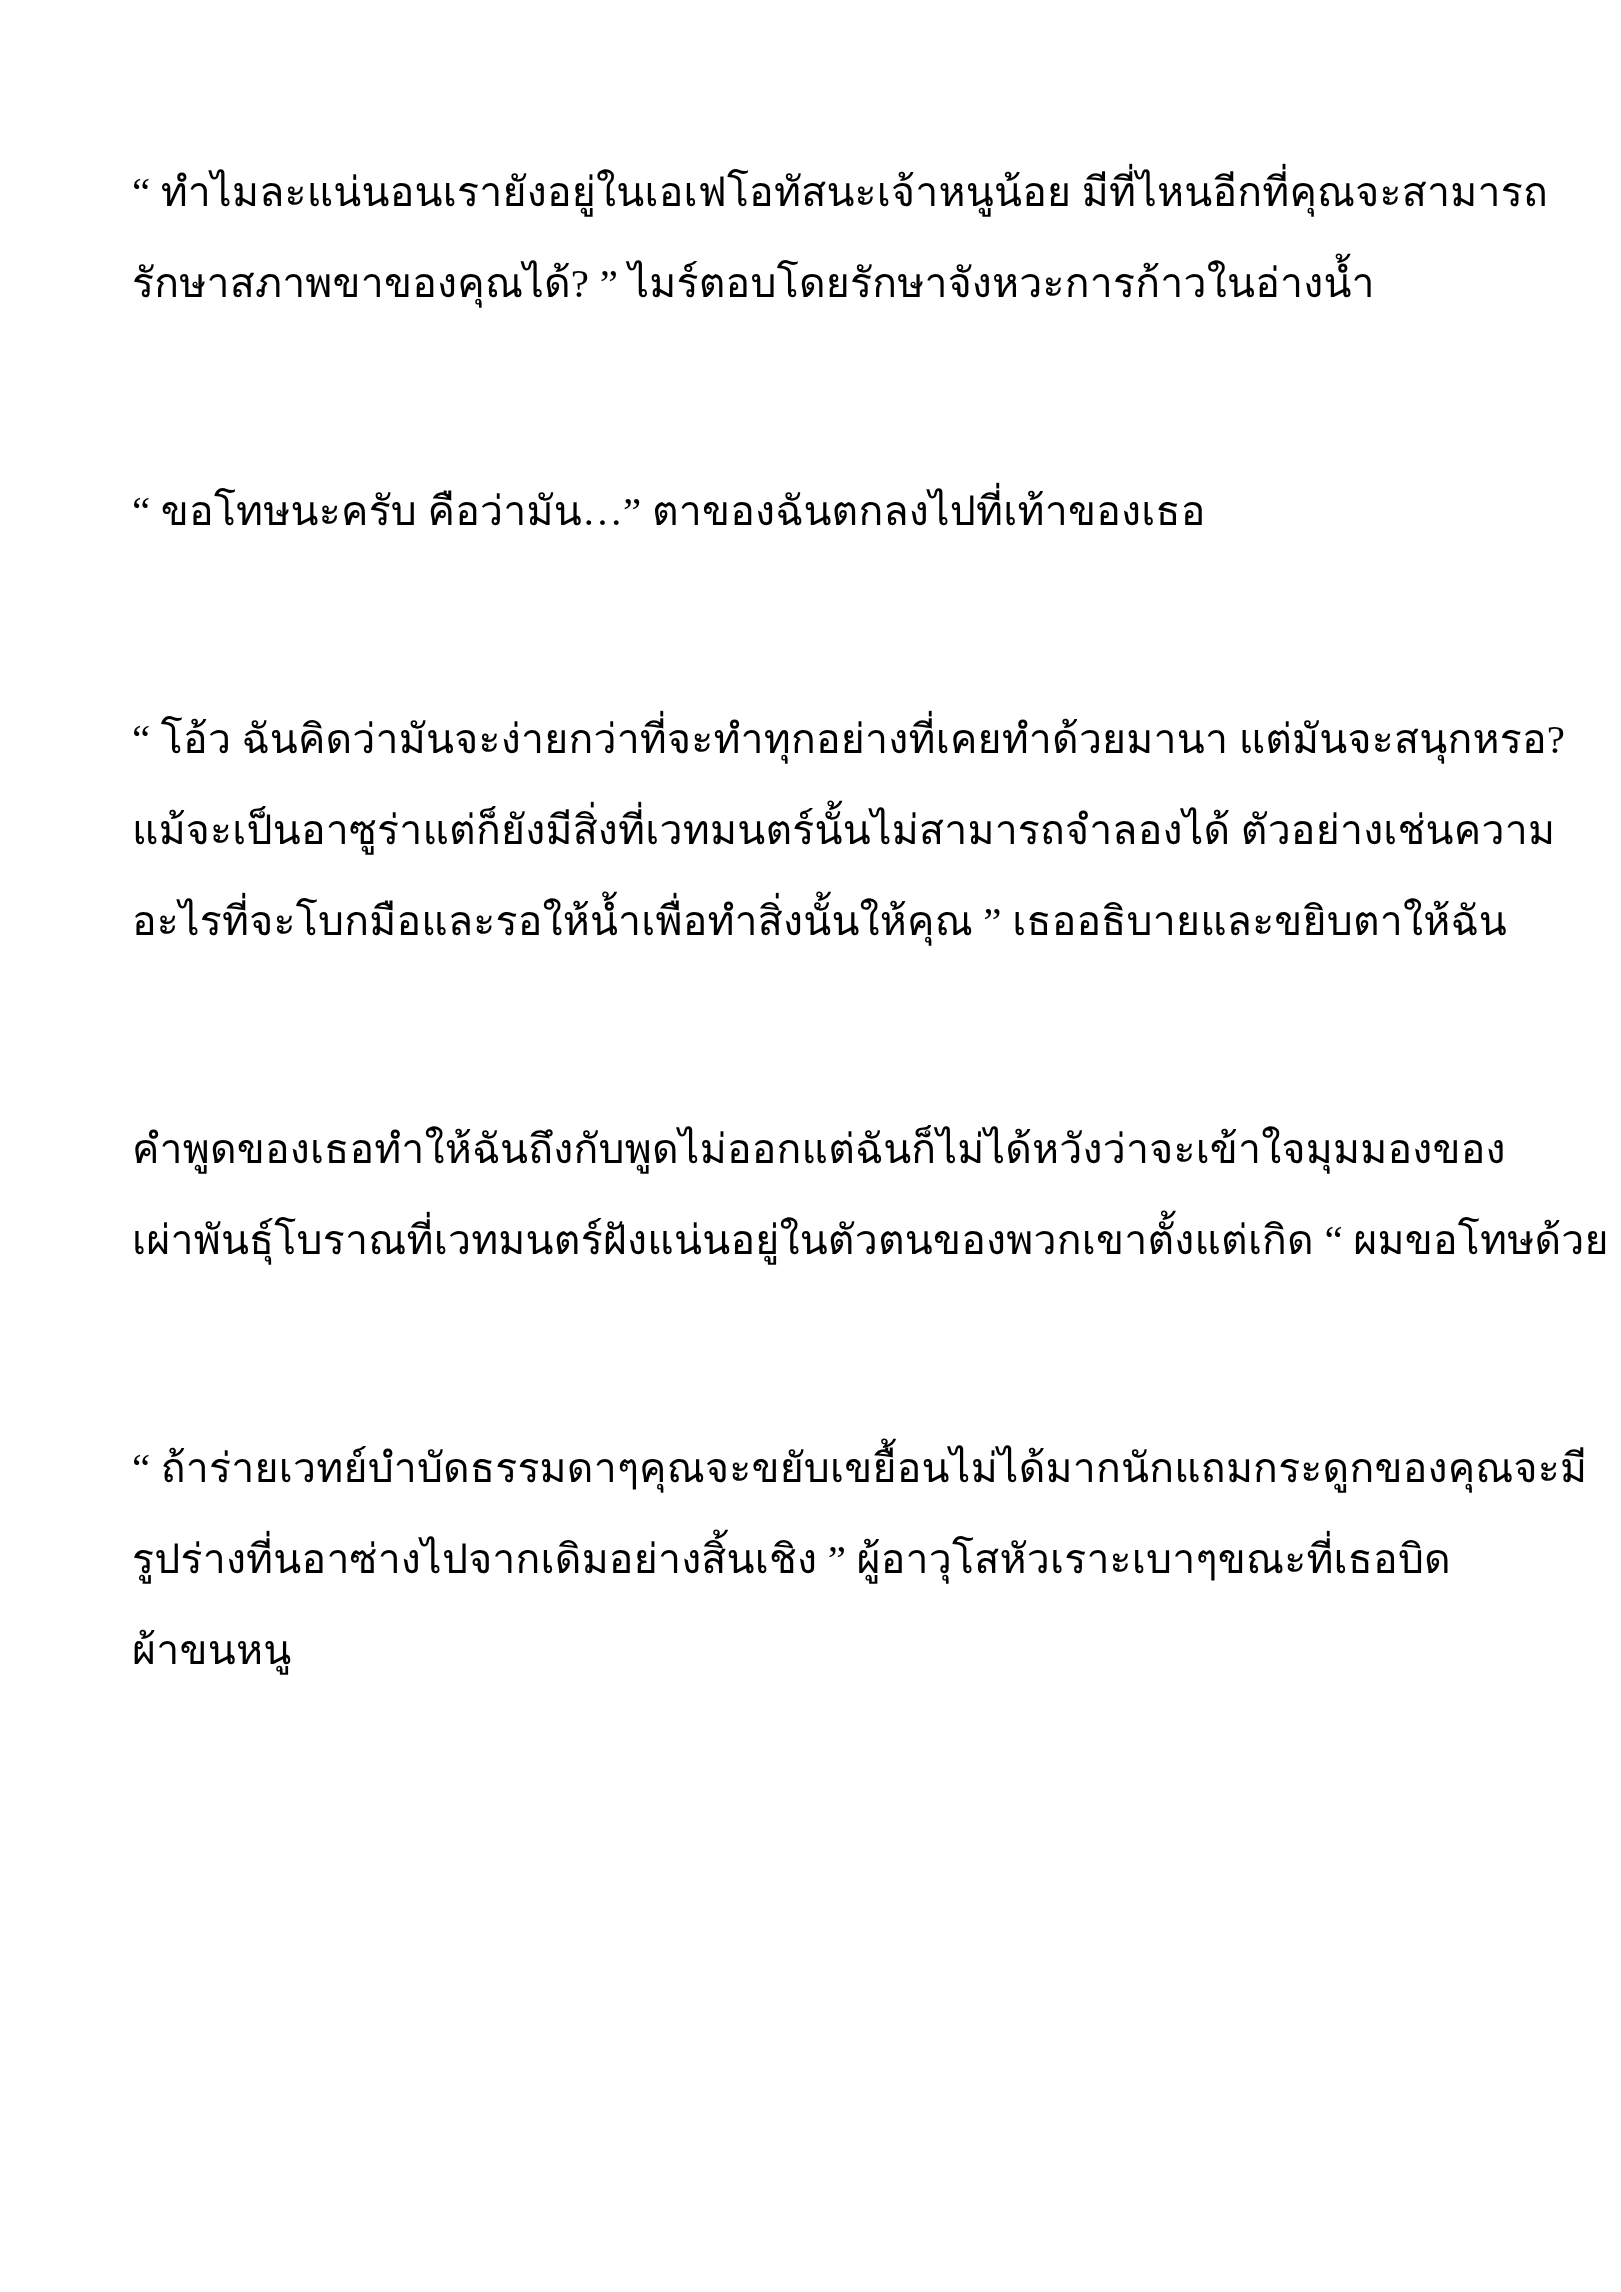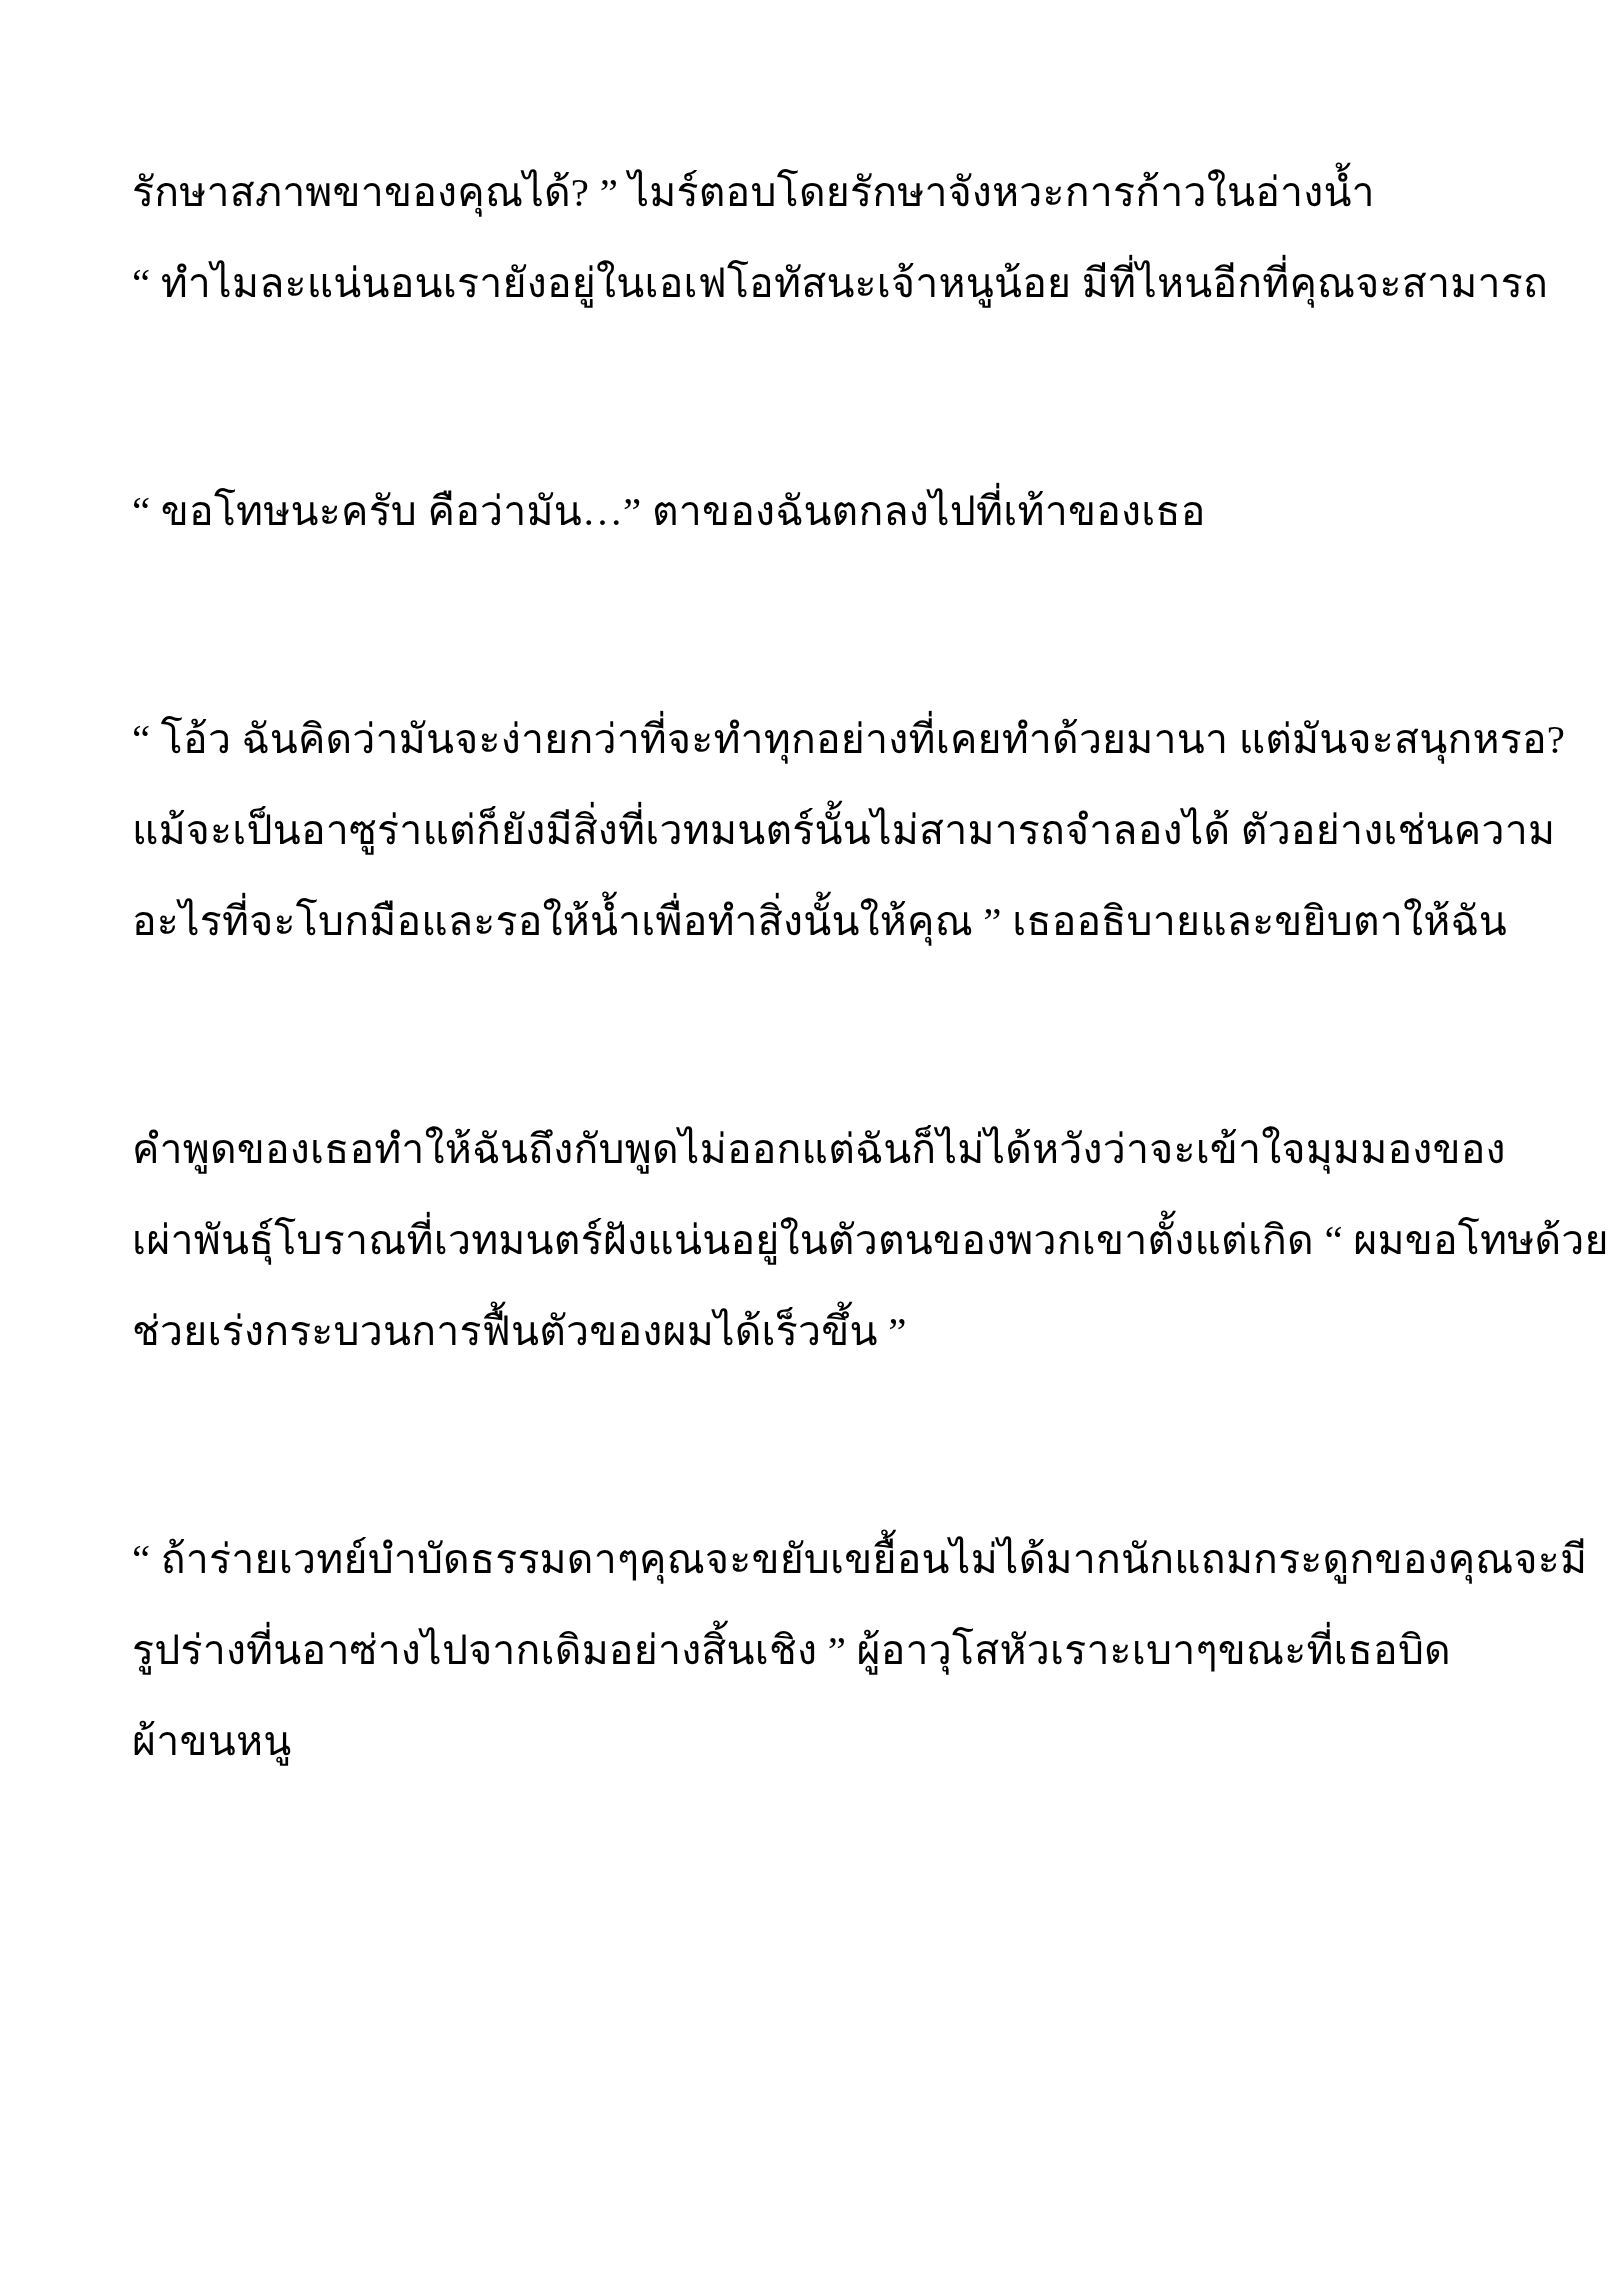--- a/index.html
+++ b/index.html
@@ -29,38 +29,37 @@
     white-space: nowrap;
     letter-spacing: 0.2px;
   }
 </style>
 </head>
 <body>
 
 <div class="page">
 
   <p class="para">
+    <span class="line">“ ทำไมละแน่นอนเรายังอยู่ในเอเฟโอทัสนะเจ้าหนูน้อย มีที่ไหนอีกที่คุณจะสามารถ</span>
     <span class="line">รักษาสภาพขาของคุณได้? ” ไมร์ตอบโดยรักษาจังหวะการก้าวในอ่างน้ำ</span>
-    <span class="line">“ ทำไมละแน่นอนเรายังอยู่ในเอเฟโอทัสนะเจ้าหนูน้อย มีที่ไหนอีกที่คุณจะสามารถ</span>
   </p>
 
   <p class="para">
     <span class="line">“ ขอโทษนะครับ คือว่ามัน…” ตาของฉันตกลงไปที่เท้าของเธอ</span>
   </p>
 
   <p class="para">
     <span class="line">“ โอ้ว ฉันคิดว่ามันจะง่ายกว่าที่จะทำทุกอย่างที่เคยทำด้วยมานา แต่มันจะสนุกหรอ?</span>
     <span class="line">แม้จะเป็นอาซูร่าแต่ก็ยังมีสิ่งที่เวทมนตร์นั้นไม่สามารถจำลองได้ ตัวอย่างเช่นความ</span>
     <span class="line">อะไรที่จะโบกมือและรอให้น้ำเพื่อทำสิ่งนั้นให้คุณ ” เธออธิบายและขยิบตาให้ฉัน</span>
   </p>
 
   <p class="para">
     <span class="line">คำพูดของเธอทำให้ฉันถึงกับพูดไม่ออกแต่ฉันก็ไม่ได้หวังว่าจะเข้าใจมุมมองของ</span>
     <span class="line">เผ่าพันธุ์โบราณที่เวทมนตร์ฝังแน่นอยู่ในตัวตนของพวกเขาตั้งแต่เกิด “ ผมขอโทษด้วย</span>
-    <span class="line">ช่วยเร่งกระบวนการฟื้นตัวของผมได้เร็วขึ้น ”</span>
   </p>
 
   <p class="para">
     <span class="line">“ ถ้าร่ายเวทย์บำบัดธรรมดาๆคุณจะขยับเขยื้อนไม่ได้มากนักแถมกระดูกของคุณจะมี</span>
     <span class="line">รูปร่างที่นอาซ่างไปจากเดิมอย่างสิ้นเชิง ” ผู้อาวุโสหัวเราะเบาๆขณะที่เธอบิด</span>
     <span class="line">ผ้าขนหนู</span>
   </p>
 
 </div>
 

